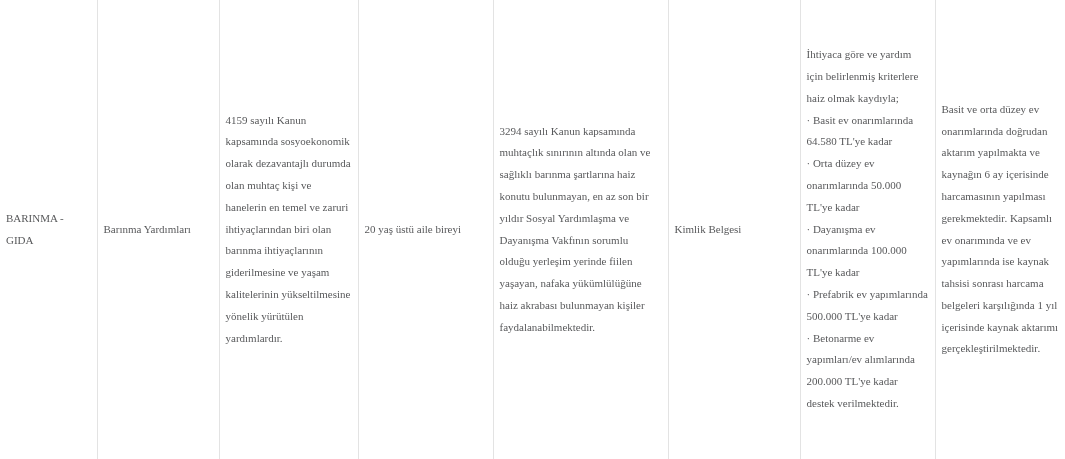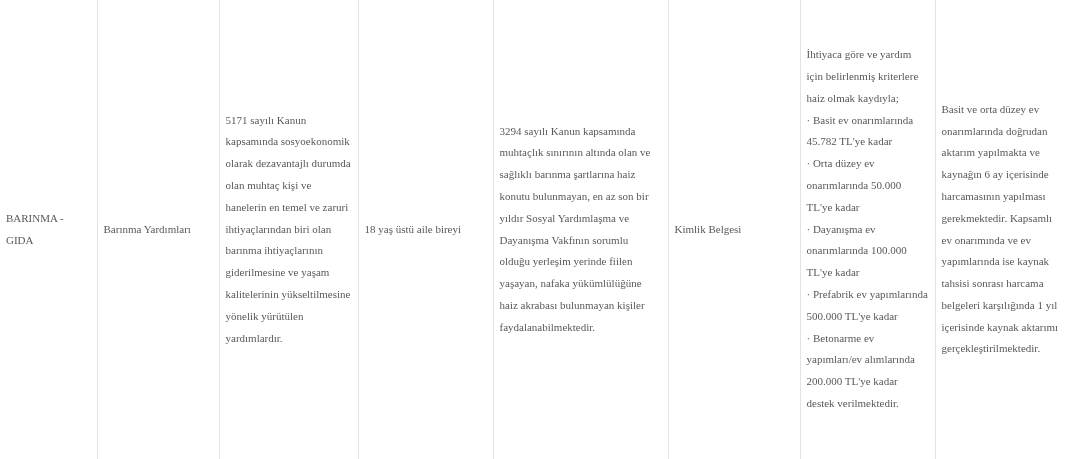--- a/index.html
+++ b/index.html
@@ -58,34 +58,34 @@
     </colgroup>
     <tbody>
       <tr>
         <td>
           <span class="cell-text">BARINMA - GIDA</span>
         </td>
         <td class="nowrap">
           <span class="cell-text">Barınma Yardımları</span>
         </td>
         <td>
-          <span class="cell-text">5171 sayılı Kanun kapsamında sosyoekonomik olarak dezavantajlı durumda olan muhtaç kişi ve hanelerin en temel ve zaruri ihtiyaçlarından biri olan barınma ihtiyaçlarının giderilmesine ve yaşam kalitelerinin yükseltilmesine yönelik yürütülen yardımlardır.</span>
+          <span class="cell-text">4159 sayılı Kanun kapsamında sosyoekonomik olarak dezavantajlı durumda olan muhtaç kişi ve hanelerin en temel ve zaruri ihtiyaçlarından biri olan barınma ihtiyaçlarının giderilmesine ve yaşam kalitelerinin yükseltilmesine yönelik yürütülen yardımlardır.</span>
         </td>
         <td class="nowrap">
-          <span class="cell-text">18 yaş üstü aile bireyi</span>
+          <span class="cell-text">20 yaş üstü aile bireyi</span>
         </td>
         <td>
           <span class="cell-text">3294 sayılı Kanun kapsamında muhtaçlık sınırının altında olan ve sağlıklı barınma şartlarına haiz konutu bulunmayan, en az son bir yıldır Sosyal Yardımlaşma ve Dayanışma Vakfının sorumlu olduğu yerleşim yerinde fiilen yaşayan, nafaka yükümlülüğüne haiz akrabası bulunmayan kişiler faydalanabilmektedir.</span>
         </td>
         <td class="nowrap">
           <span class="cell-text">Kimlik Belgesi</span>
         </td>
         <td>
           <span class="cell-text">İhtiyaca göre ve yardım için belirlenmiş kriterlere haiz olmak kaydıyla;</span>
-          <span class="bullet-line">· Basit ev onarımlarında 45.782 TL'ye kadar</span>
+          <span class="bullet-line">· Basit ev onarımlarında 64.580 TL'ye kadar</span>
           <span class="bullet-line">· Orta düzey ev onarımlarında 50.000 TL'ye kadar</span>
           <span class="bullet-line">· Dayanışma ev onarımlarında 100.000 TL'ye kadar</span>
           <span class="bullet-line">· Prefabrik ev yapımlarında 500.000 TL'ye kadar</span>
           <span class="bullet-line">· Betonarme ev yapımları/ev alımlarında 200.000 TL'ye kadar destek verilmektedir.</span>
         </td>
         <td>
           <span class="cell-text">Basit ve orta düzey ev onarımlarında doğrudan aktarım yapılmakta ve kaynağın 6 ay içerisinde harcamasının yapılması gerekmektedir. Kapsamlı ev onarımında ve ev yapımlarında ise kaynak tahsisi sonrası harcama belgeleri karşılığında 1 yıl içerisinde kaynak aktarımı gerçekleştirilmektedir.</span>
         </td>
       </tr>
     </tbody>

